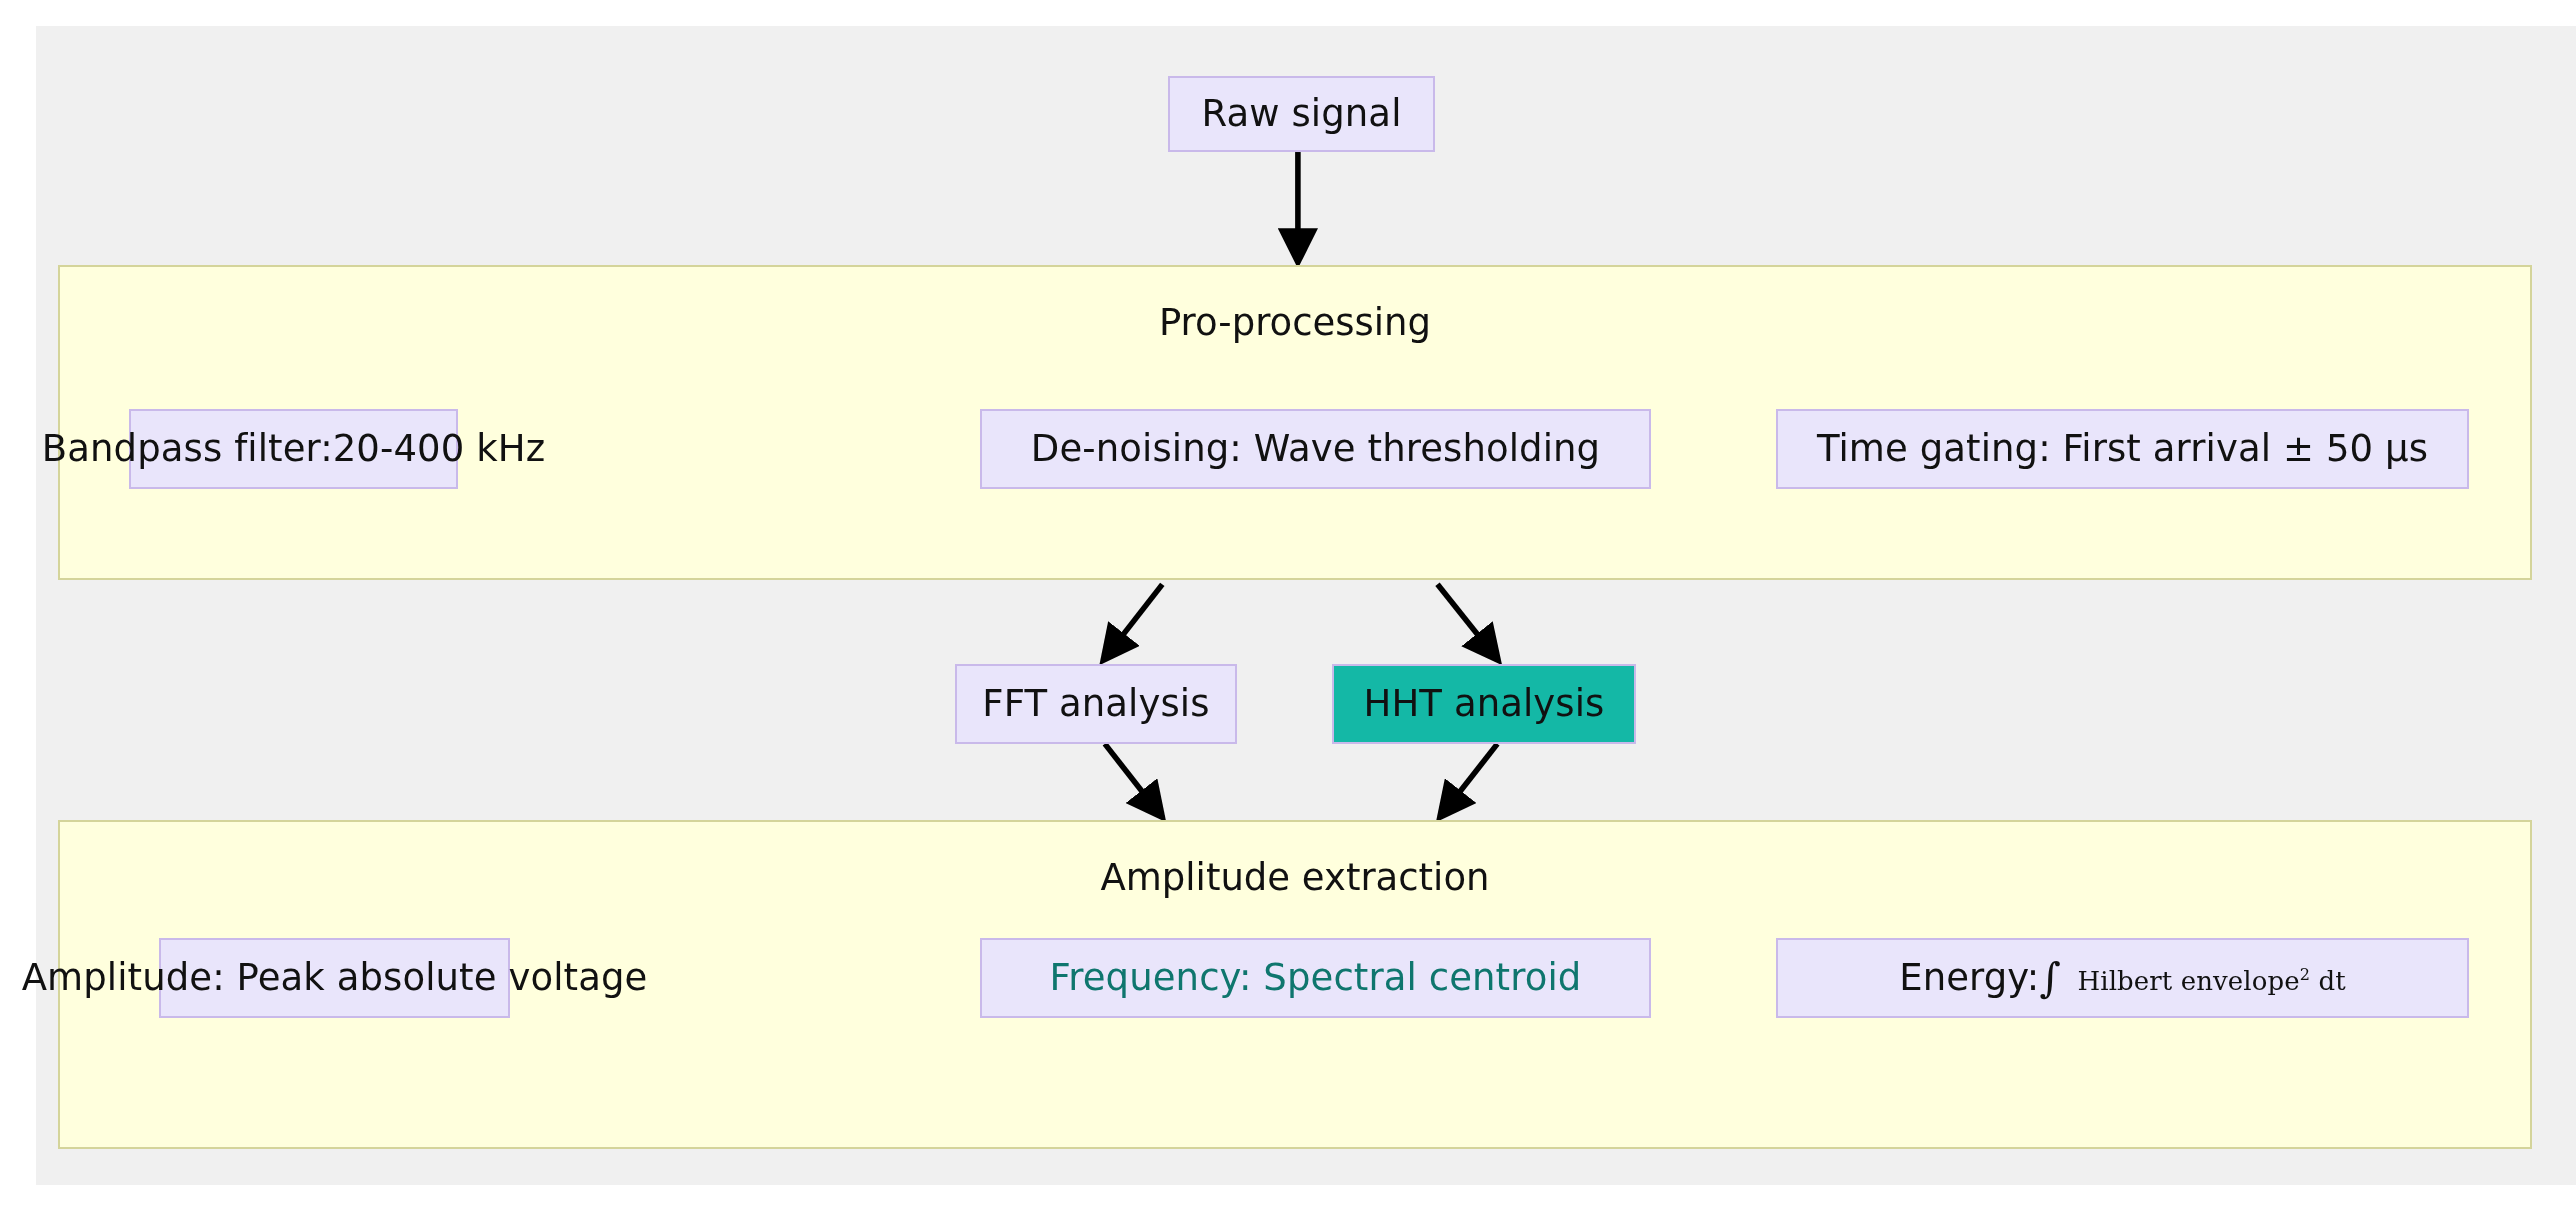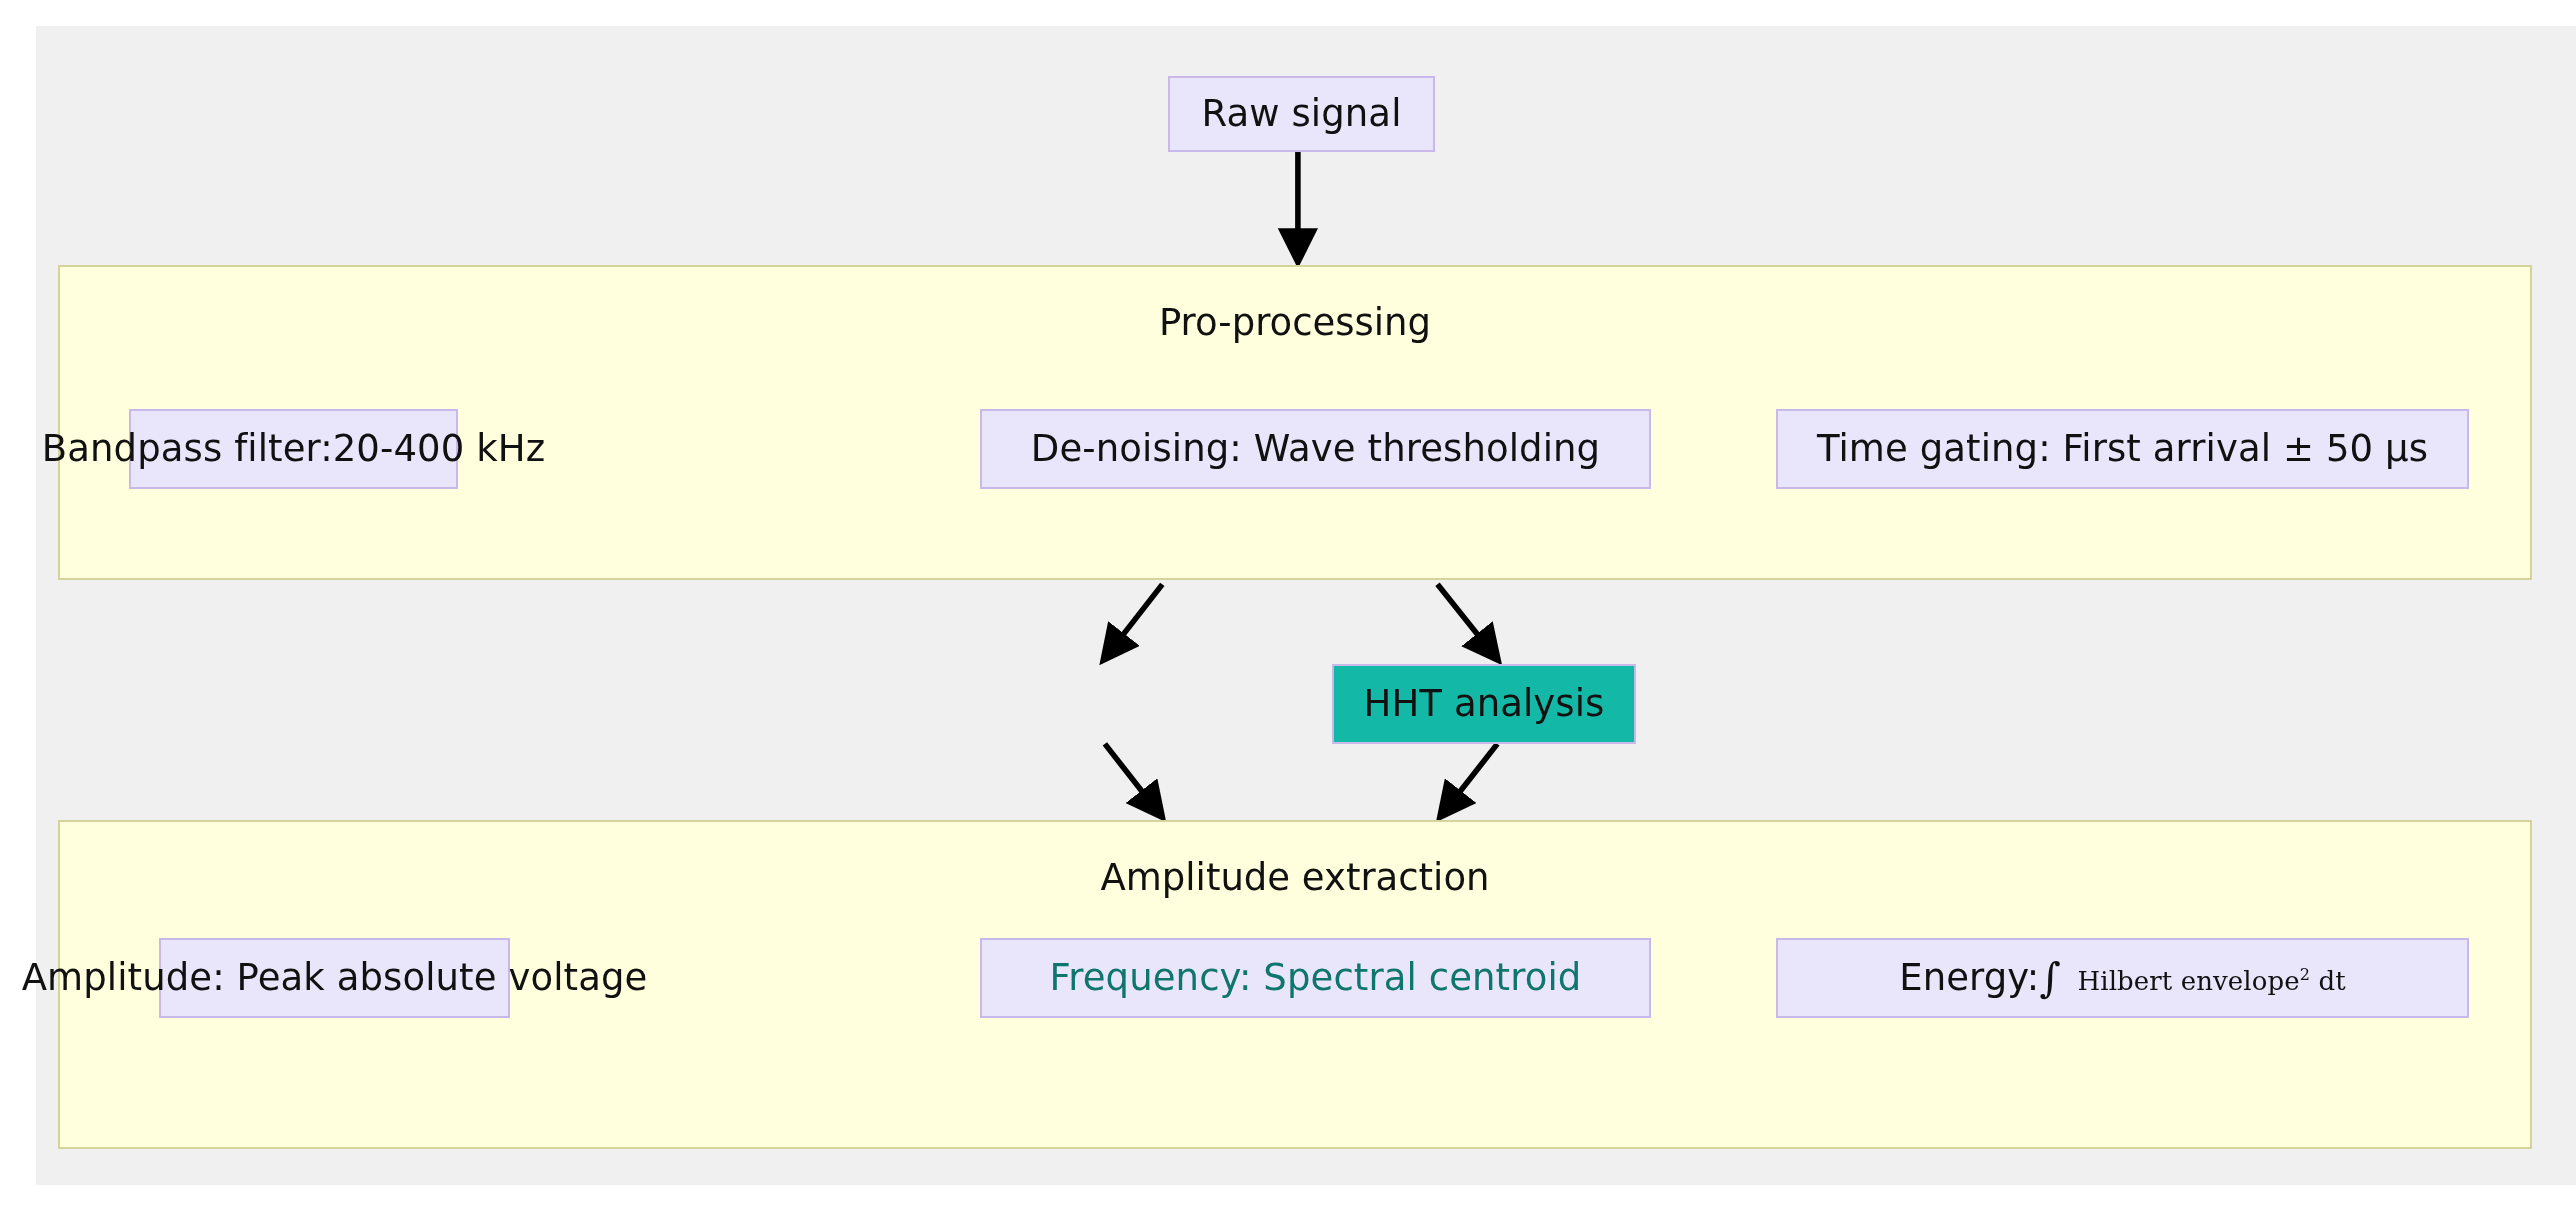--- a/index.html
+++ b/index.html
@@ -125,20 +125,23 @@
 
     <div class="node" style="left: 920px; top: 142px; width: 671px; height: 80px; background: rgb(233, 229, 251); border-color: rgb(201, 185, 234); color: rgb(17, 17, 17);">
         <span>De-noising: Wave thresholding</span>
       </div>
 
     <div class="node" style="left: 1716px; top: 142px; width: 693px; height: 80px; background: rgb(233, 229, 251); border-color: rgb(201, 185, 234); color: rgb(17, 17, 17);">
         <span>Time gating: First arrival ± 50 µs</span>
       </div>
   </div>
 
+  <div class="node" style="left: 919px; top: 638px; width: 282px; height: 80px; background: rgb(233, 229, 251); border-color: rgb(201, 185, 234); color: rgb(17, 17, 17);">
+    <span>FFT analysis</span>
+  </div>
 
   <div class="node" style="left: 1296px; top: 638px; width: 304px; height: 80px; background: #14b8a6; border-color: rgb(201, 185, 234); color: rgb(17, 17, 17);">
     <span>HHT analysis</span>
   </div>
 
   <div class="group" style="left: 22px; top: 794px; width: 2474px; height: 329px; background: rgb(255, 255, 221); border-color: rgb(212, 212, 154);">
 
     <div class="group-title" style="top: 37px; color: rgb(17, 17, 17);">Amplitude extraction</div>
 
     <div class="node" style="left: 87px; top: 116px; width: 351px; height: 80px; background: rgb(233, 229, 251); border-color: rgb(201, 185, 234); color: rgb(17, 17, 17); margin-left: 12px;">

